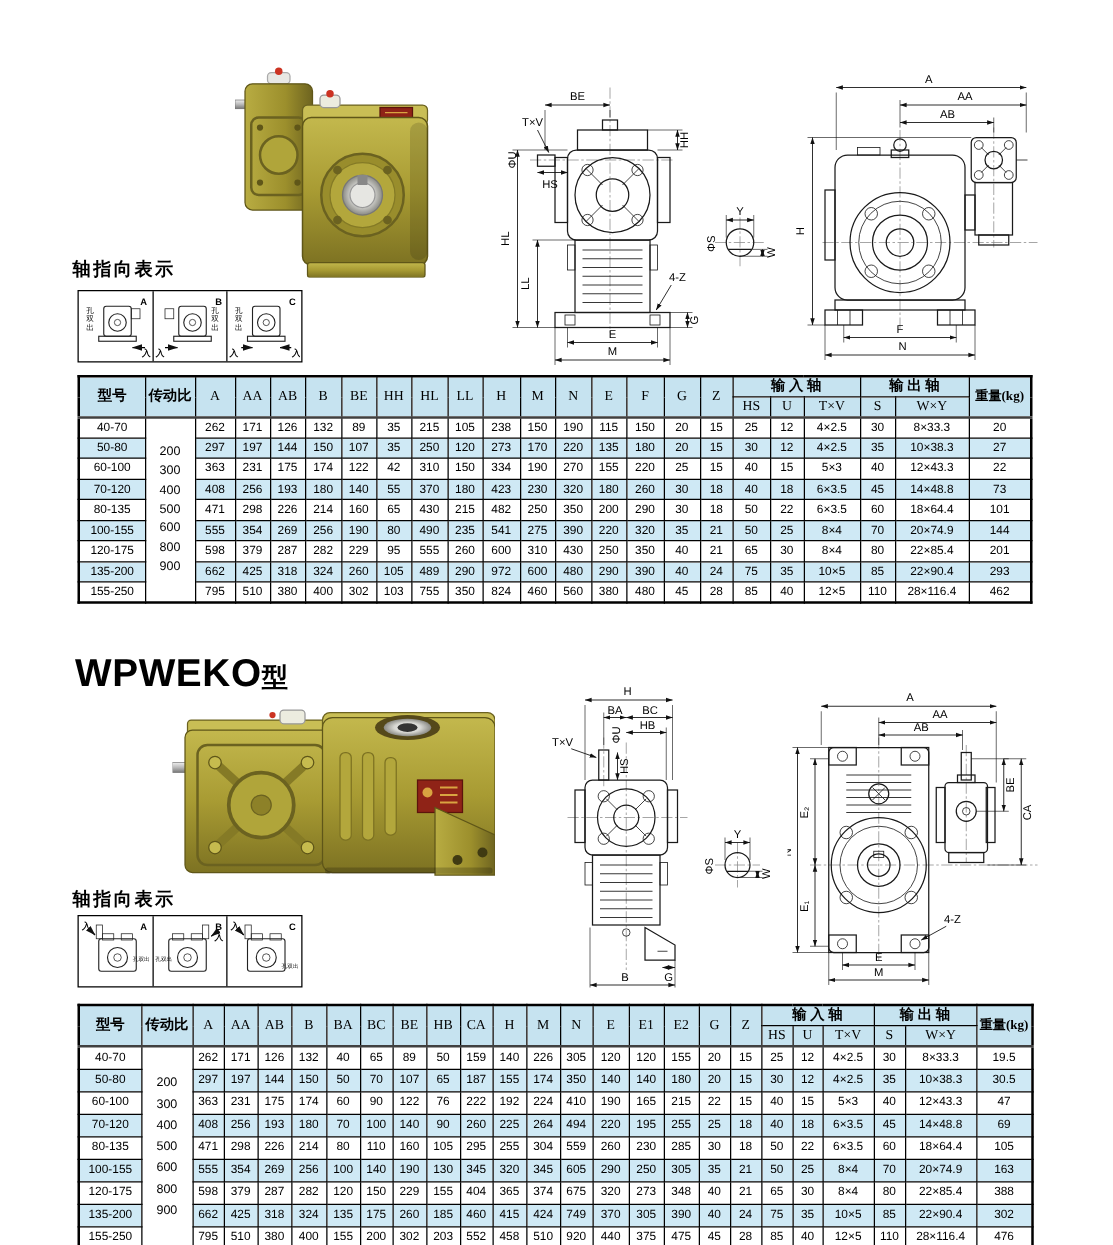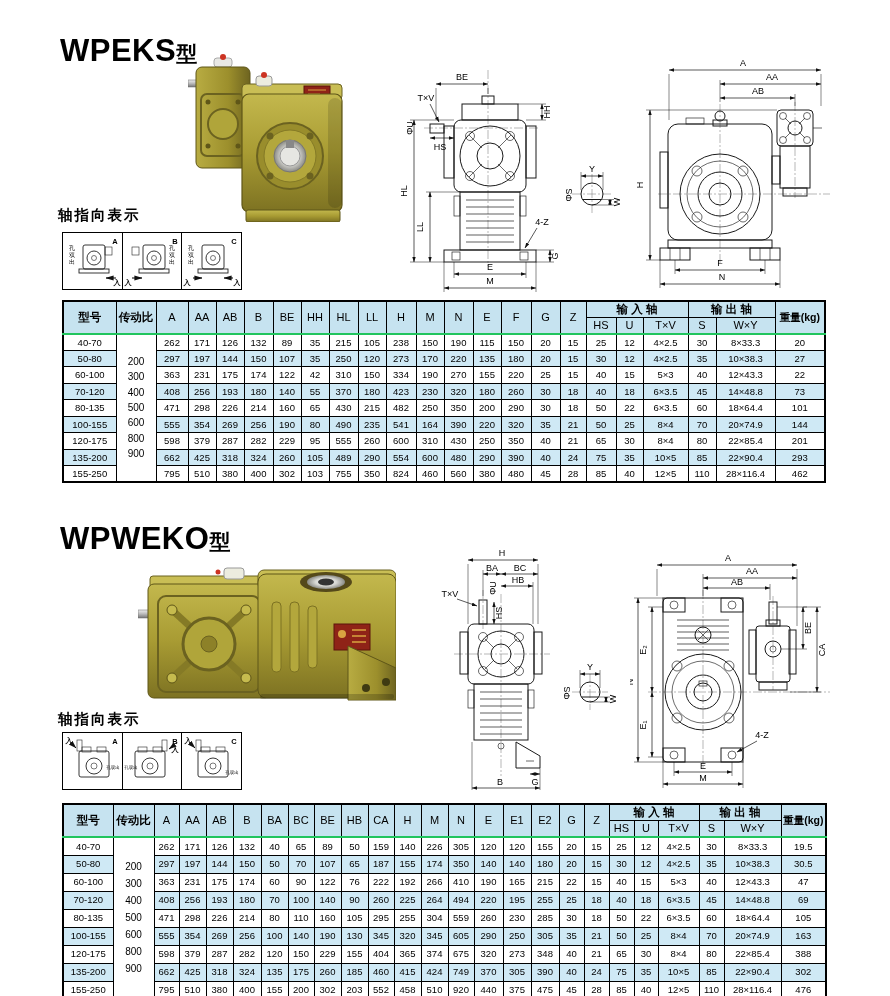--- a/index.html
+++ b/index.html
@@ -14,21 +14,21 @@
   .axis-cell{width:58.6px;height:56px;border-right:1px solid #000;position:relative;}
   .axis-cell:last-child{border-right:none;}
   .axis-cell svg{display:block;}
 
   
   table.spec{position:absolute;border-collapse:collapse;table-layout:fixed;background:#fff;border:2px solid #000;}
   .spec th,.spec td{border:1px solid #000;text-align:center;vertical-align:middle;padding:0;white-space:nowrap;overflow:hidden;}
   .spec thead th{background:#c6e3f0;font-size:11px;font-weight:normal;height:15px;line-height:1.05;}
   .spec thead th.cjk{font-weight:bold;font-size:11.5px;}
   .spec thead th.wt{font-weight:bold;font-size:10.5px;margin-left:17px;}
-  .spec thead{border-bottom:2px solid #22c55e;}
+  .spec thead{border-bottom:2px solid #404040;font-family:Liberation Serif, serif;}
   .spec td{font-size:9.5px;line-height:1;}
   .t1 tbody tr{height:16px;}
   .t2 tbody tr{height:17.5px;}
   .spec tbody tr.alt td{background:#cfe9f5;}
   .spec td.ratio-cell{background:#fff;}
   .ratio-stack{display:flex;flex-direction:column;justify-content:space-between;box-sizing:border-box;font-size:10px;}
   .t1 .ratio-stack{height:146px;padding:22px 0;}
   .t2 .ratio-stack{height:160px;padding:24px 0;}
 
   
@@ -81,21 +81,20 @@
     <linearGradient id="shaft" x1="0" y1="0" x2="0" y2="1">
       <stop offset="0" stop-color="#eeeeee"></stop>
         <stop offset="0.5" stop-color="#b9b9b9"></stop>
         <stop offset="1" stop-color="#777777"></stop>
     </linearGradient>
   </defs>
 </svg>
 
 <div class="page">
 
-  <h1 class="sec-title" style="left:60px;top:14px"><span>WPEKS</span><span class="sfx">型</span></h1>
 
   <svg class="photo" style="left:188px;top:50px" width="160" height="172" viewBox="0 0 160 172">
     <rect x="0" y="30" width="10" height="7" fill="url(#shaft)" stroke="#666" stroke-width=".5"></rect>
     <rect x="26" y="8" width="18" height="9" rx="3" fill="#e8e8e4" stroke="#aaa"></rect>
     <circle cx="35" cy="7" r="3" fill="#cc3322"></circle>
     <rect x="8" y="17" width="54" height="101" rx="6" fill="url(#oliveH)" stroke="#5f5618"></rect>
     <rect x="13" y="44" width="44" height="62" rx="6" fill="none" stroke="#6b6220" stroke-width="2"></rect>
     <circle cx="35" cy="74" r="15" fill="#b0a53a" stroke="#6b6220" stroke-width="2"></circle>
     <circle cx="20" cy="52" r="2.5" fill="#5f5618"></circle>
       <circle cx="50" cy="52" r="2.5" fill="#5f5618"></circle>
@@ -511,21 +510,21 @@
           <td class="model">100-155</td>
           <td>555</td>
           <td>354</td>
           <td>269</td>
           <td>256</td>
           <td>190</td>
           <td>80</td>
           <td>490</td>
           <td>235</td>
           <td>541</td>
-          <td>164</td>
+          <td>275</td>
           <td>390</td>
           <td>220</td>
           <td>320</td>
           <td>35</td>
           <td>21</td>
           <td>50</td>
           <td>25</td>
           <td>8×4</td>
           <td>70</td>
           <td>20×74.9</td>
@@ -558,21 +557,21 @@
         <tr class="alt">
           <td class="model">135-200</td>
           <td>662</td>
           <td>425</td>
           <td>318</td>
           <td>324</td>
           <td>260</td>
           <td>105</td>
           <td>489</td>
           <td>290</td>
-          <td>554</td>
+          <td>972</td>
           <td>600</td>
           <td>480</td>
           <td>290</td>
           <td>390</td>
           <td>40</td>
           <td>24</td>
           <td>75</td>
           <td>35</td>
           <td>10×5</td>
           <td>85</td>
@@ -973,21 +972,21 @@
           <td>363</td>
           <td>231</td>
           <td>175</td>
           <td>174</td>
           <td>60</td>
           <td>90</td>
           <td>122</td>
           <td>76</td>
           <td>222</td>
           <td>192</td>
-          <td>266</td>
+          <td>224</td>
           <td>410</td>
           <td>190</td>
           <td>165</td>
           <td>215</td>
           <td>22</td>
           <td>15</td>
           <td>40</td>
           <td>15</td>
           <td>5×3</td>
           <td>40</td>

